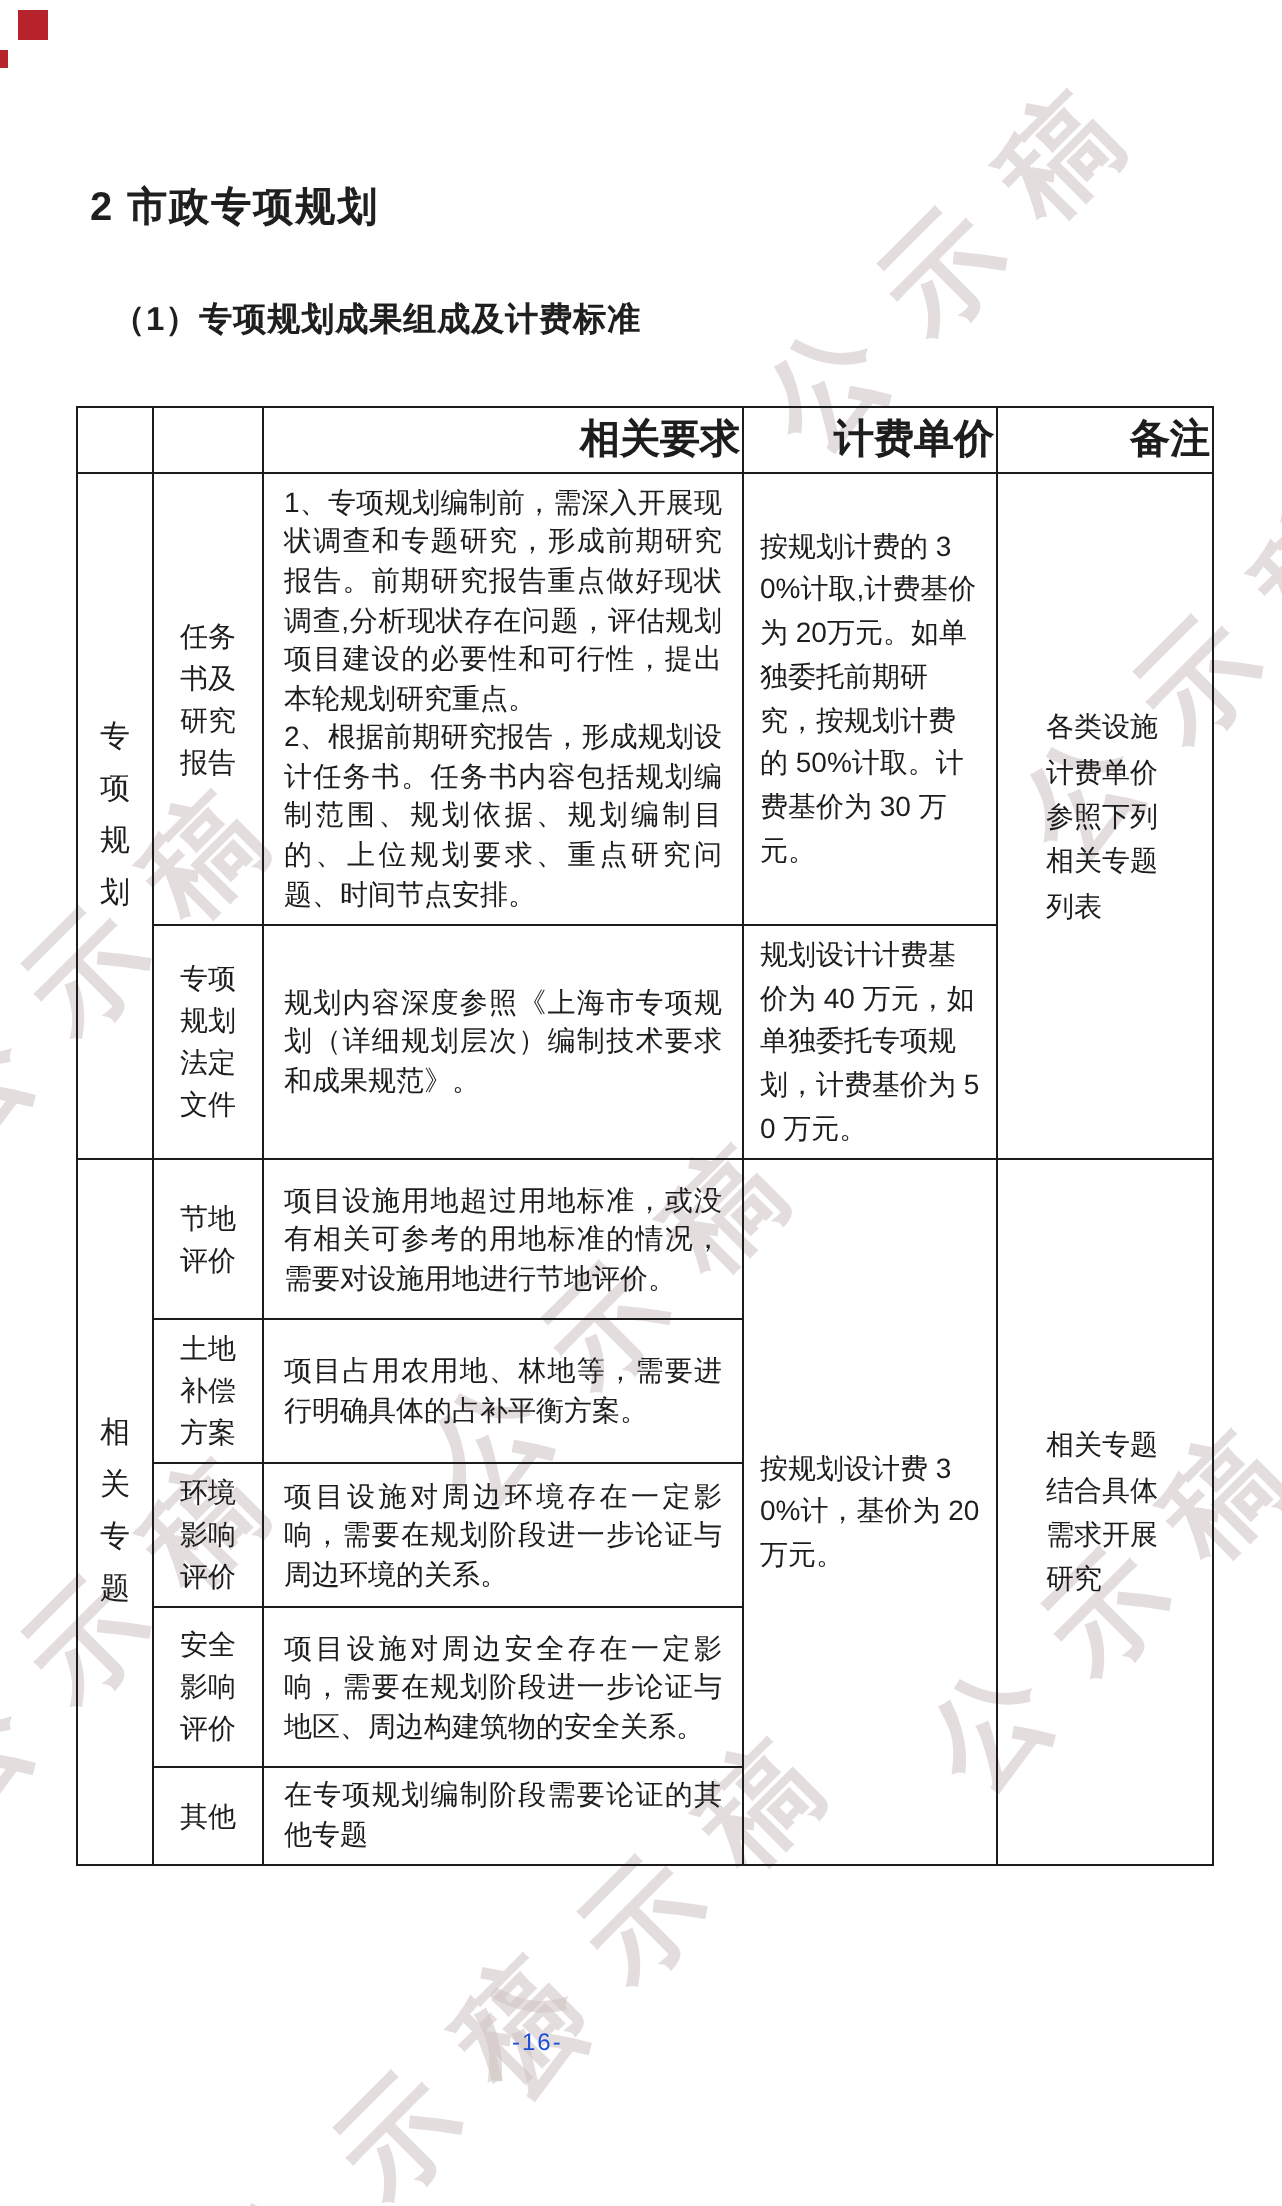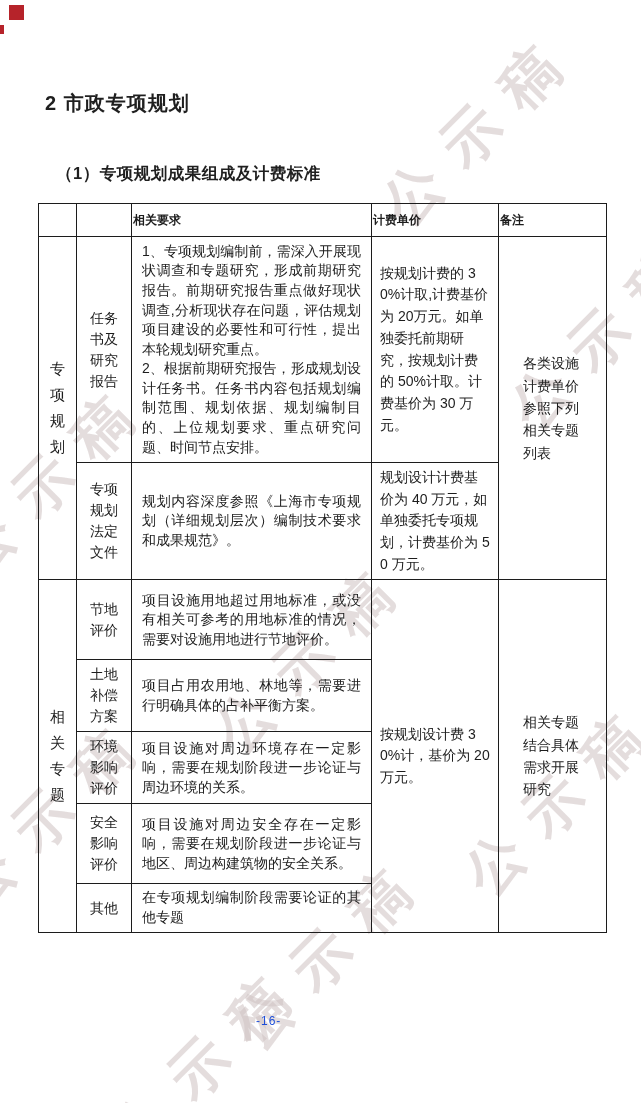--- a/index.html
+++ b/index.html
@@ -7,38 +7,38 @@
     position:relative;width:641px;height:1103px;background:#ffffff;
     overflow:hidden;font-family:"Liberation Sans",sans-serif;color:#1f1f1f;
   }
   
   .corner-mark{position:absolute;background:#b6232a;}
   .corner-mark.main{left:9px;top:5px;width:15px;height:15px;}
   .corner-mark.sliver{left:0px;top:25px;width:4px;height:9px;}
 
   
   .heading{position:absolute;left:45px;top:90px;font-size:20px;font-weight:bold;letter-spacing:1px;}
-  .subheading{position:absolute;left:56px;top:163px;font-size:16.5px;font-weight:bold;letter-spacing:0.5px;}
+  .subheading{position:absolute;left:56px;top:149px;font-size:16.5px;font-weight:bold;letter-spacing:0.5px;}
 
   
   .wm{
     position:absolute;z-index:1;white-space:nowrap;pointer-events:none;
     font-size:58px;letter-spacing:24px;font-weight:bold;
     color:#cfc3c3;opacity:0.55;
     transform:translate(-50%,-50%) rotate(-45deg);
   }
 
   
   table.fee{
     position:absolute;left:38px;top:203px;z-index:2;
     border-collapse:collapse;table-layout:fixed;width:568px;
     font-size:14px;line-height:1.4;color:#1d1d1d;
   }
   table.fee td{border:1.6px solid #1c1c1c;vertical-align:middle;background:transparent;}
-  table.fee tr.head td{height:30px;font-weight:bold;font-size:12px;text-align:left;}
+  table.fee tr.head td{height:30px;font-weight:bold;font-size:20px;text-align:right;}
   td.vlabel{padding:16px 11px;text-align:center;font-size:15px;line-height:1.75;word-break:break-all;}
   td.item{padding:4px 10px;text-align:center;line-height:1.5;word-break:break-all;}
   td.req{padding:4px 10px;text-align:justify;white-space:pre-line;word-break:break-all;}
   td.price{padding:4px 8px;text-align:left;word-break:break-all;line-height:1.55;}
   td.note{padding:4px 24px;text-align:left;word-break:break-all;line-height:1.6;}
 
   
   .page-number{position:absolute;left:256px;top:1014px;z-index:2;font-size:12px;color:#1d4ed8;letter-spacing:1px;}
   .brand{position:absolute;left:524px;top:1056px;z-index:2;display:flex;align-items:center;}
   .brand-icon{position:relative;width:36px;height:30px;}

